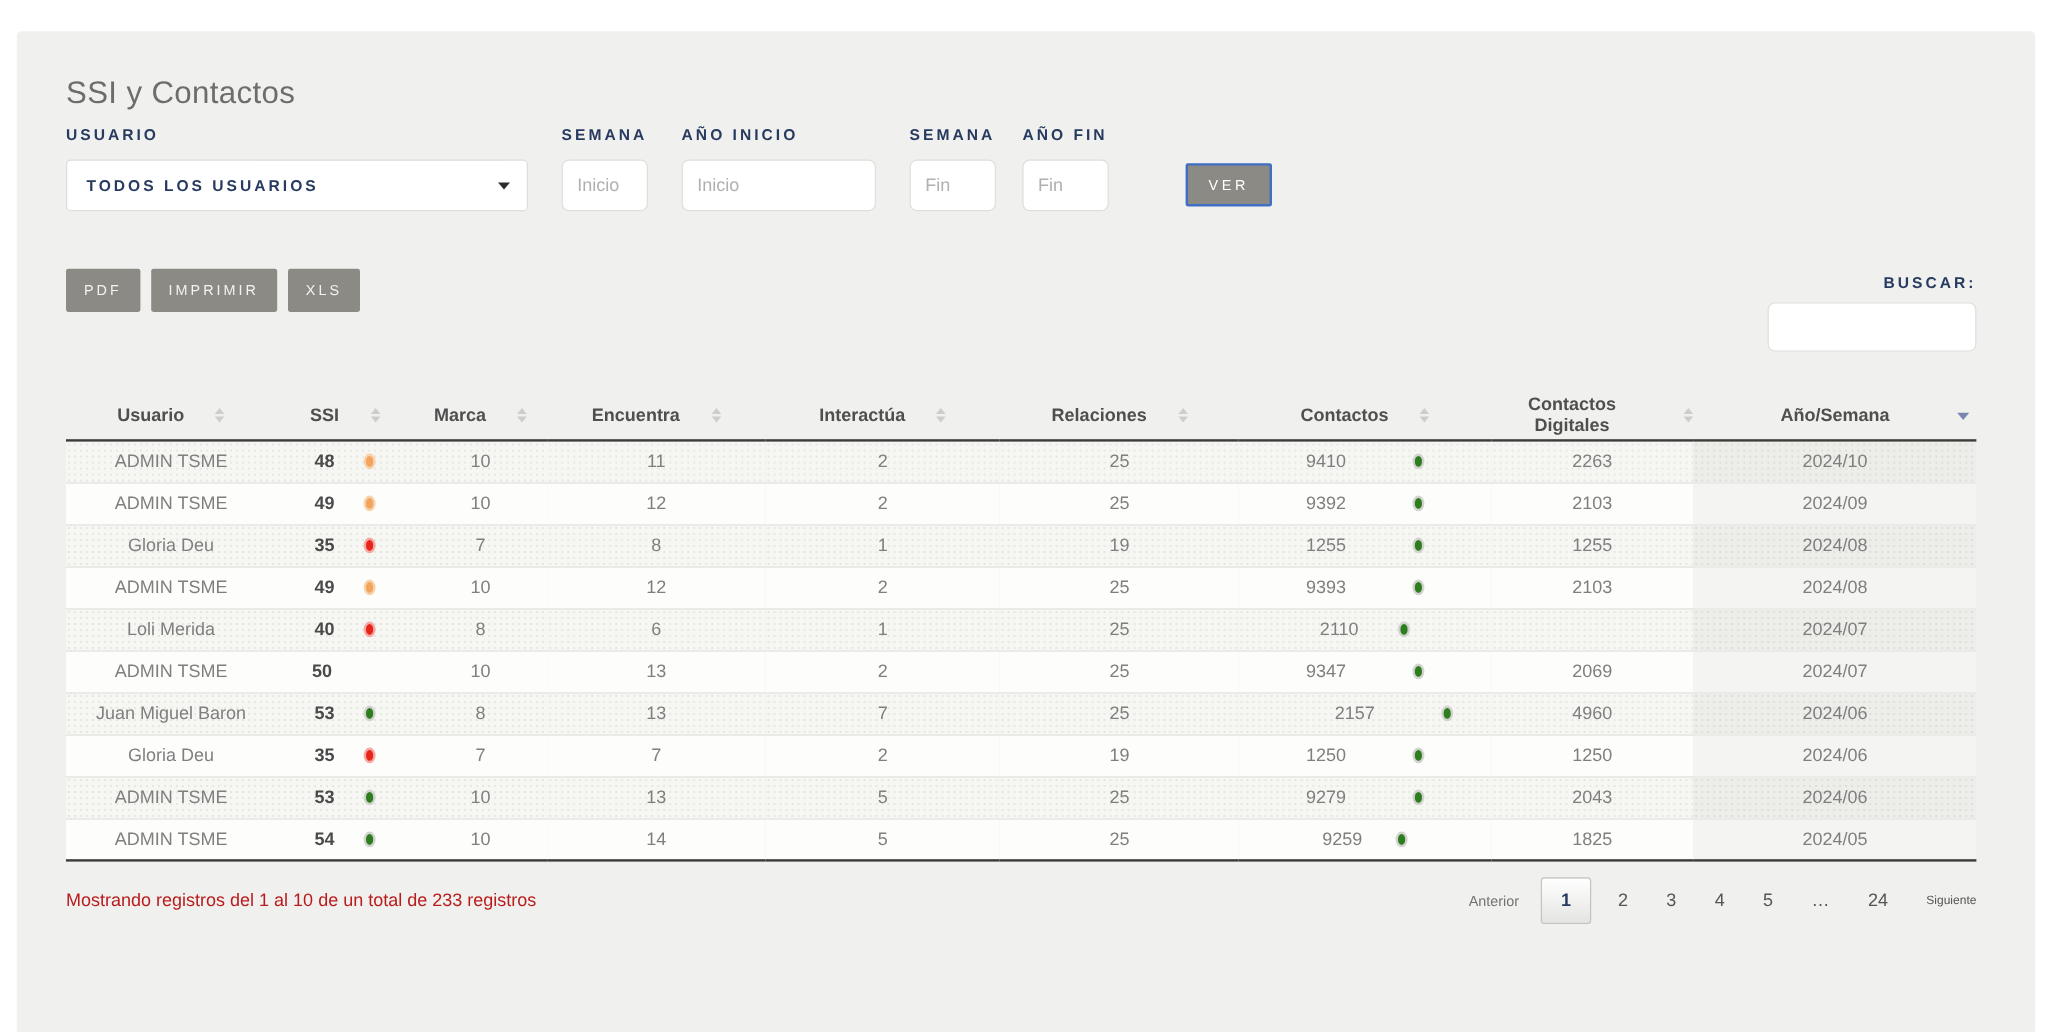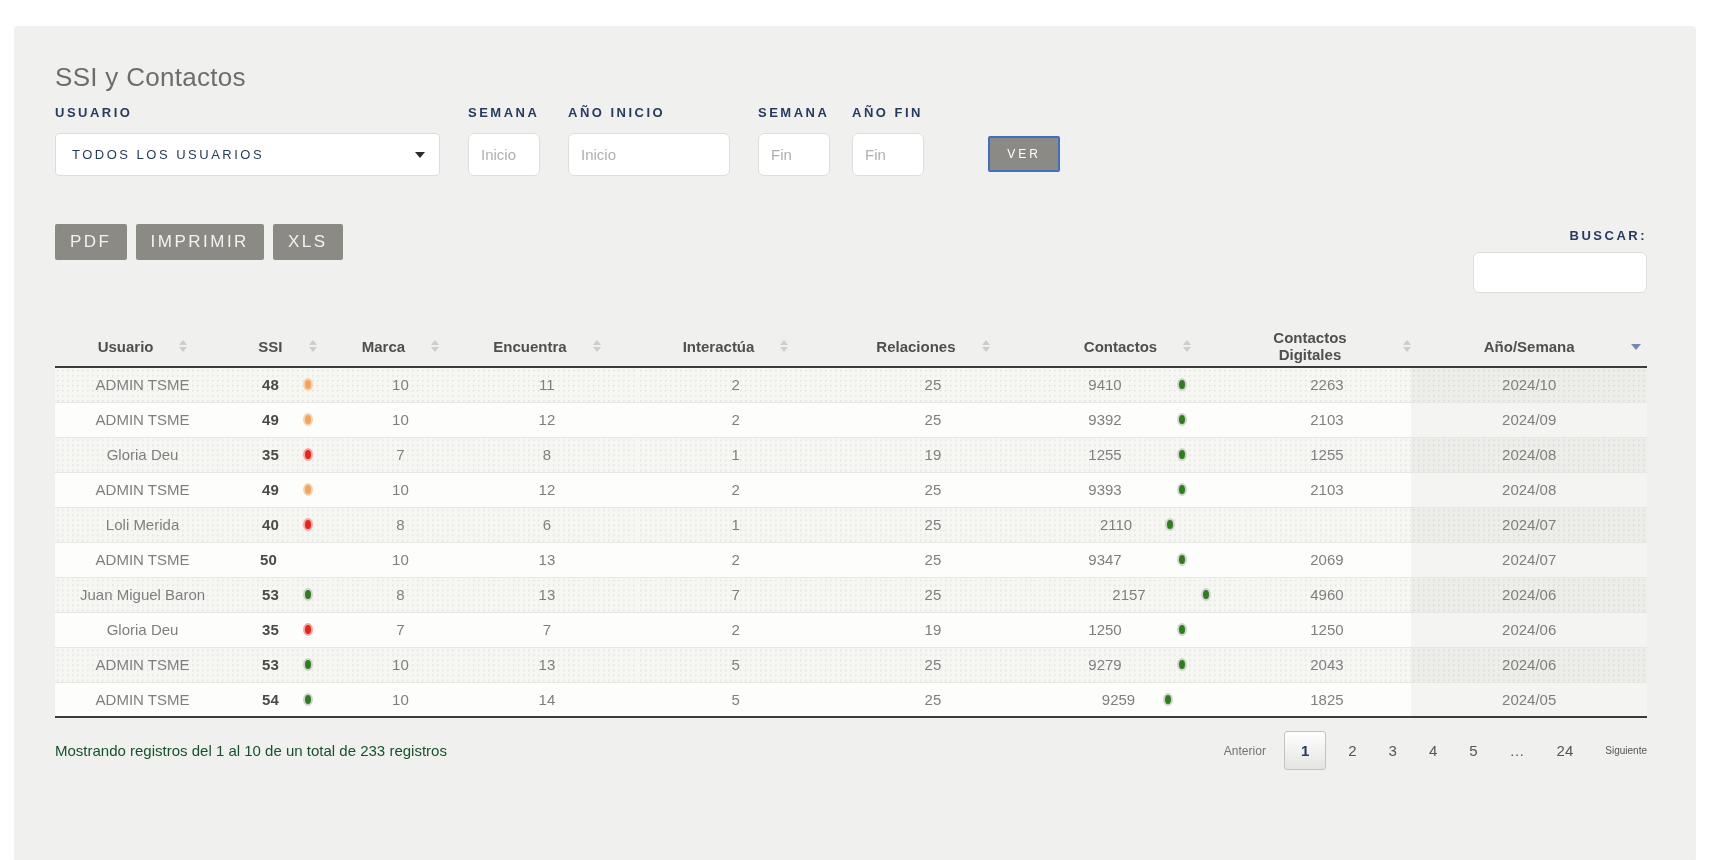--- a/index.html
+++ b/index.html
@@ -10,36 +10,36 @@
 
   
   .page-title { font-size:26px; font-weight:400; color:#6d6d6d; letter-spacing:0.3px; }
 
   
   .filters { display:flex; align-items:flex-start; margin-top:12px; }
   .fgroup { display:flex; flex-direction:column; }
   .flabel { font-size:13px; font-weight:700; color:#273a60; letter-spacing:2.5px; margin-bottom:13px; }
   .select-box { width:385px; height:43px; background:#fff; border:1px solid #ddddda; border-radius:4px;
     display:flex; align-items:center; padding:0 14px 0 16px; cursor:pointer; }
-  .select-box .sel-text { font-size:13px; font-weight:400; color:#273a60; letter-spacing:2.5px; }
+  .select-box .sel-text { font-size:13px; font-weight:700; color:#273a60; letter-spacing:2.5px; }
   .caret { margin-left:auto; width:0; height:0; border-left:5px solid transparent;
     border-right:5px solid transparent; border-top:6px solid #2c2c2c; }
   .tinput { height:43px; background:#fff; border:1px solid #dededb; border-radius:6px;
     padding:0 12px; font-size:15px; color:#555; font-family:"Liberation Sans", sans-serif; }
   .tinput::placeholder { color:#b0b0ae; }
   .w-sem { width:72px; } .w-ano-ini { width:162px; } .w-ano-fin { width:72px; }
   .gap28 { margin-left:28px; } .gap22 { margin-left:22px; }
   .ver-btn { margin-left:64px; margin-top:31px; width:72px; height:36px; background:#8b8a84;
     color:#fff; font-size:12px; letter-spacing:3px; border:2px solid #3f6fc4; border-radius:2px;
     font-family:"Liberation Sans", sans-serif; cursor:pointer; }
 
   
   .toolbar { display:flex; margin-top:48px; align-items:flex-start; }
   .exp-btn { height:36px; background:#8b8a84; color:#f2f2f0; border:none; border-radius:2px;
-    font-size:17px; letter-spacing:2.5px; padding:0 15px; margin-right:9px;
+    font-size:12px; letter-spacing:2.5px; padding:0 15px; margin-right:9px;
     font-family:"Liberation Sans", sans-serif; cursor:pointer; }
   .search-area { margin-left:auto; display:flex; flex-direction:column; align-items:flex-end; }
   .search-label { font-size:13px; font-weight:700; color:#273a60; letter-spacing:2.5px; margin-top:4px; }
   .search-input { margin-top:9px; width:174px; height:41px; background:#fff;
     border:1px solid #dededb; border-radius:6px; padding:0 10px; font-size:15px; color:#555;
     font-family:"Liberation Sans", sans-serif; }
 
   
   table { width:100%; margin-top:33px; border-collapse:collapse; table-layout:fixed; }
   thead th { height:41px; font-size:15px; font-weight:700; color:#4f4f4f;
@@ -62,21 +62,21 @@
   .cell-flex { display:inline-flex; align-items:center; justify-content:center; }
   .ssi-num { font-weight:700; color:#4a4a4a; }
   .dot { display:inline-block; width:10px; height:13px; border-radius:50%; }
   .dot.orange { background:#f2a45f; border:2px solid #f8d2a8; }
   .dot.red    { background:#e8251a; border:2px solid #f4a9a4; }
   .dot.green  { background:#2e7d1f; border:2px solid #d2d2cf; }
   .dot-spacer { display:inline-block; width:14px; height:17px; }
 
   
   .table-footer { display:flex; align-items:center; margin-top:13px; }
-  .footer-info { font-size:15px; color:#14532d; }
+  .footer-info { font-size:15px; color:#b91c1c; }
   .pagination { margin-left:auto; display:flex; align-items:center; }
   .page-prev { font-size:12px; color:#737373; cursor:default; padding:10px 12px; }
   .page-num { font-size:15px; color:#555; cursor:pointer; padding:10px 16px; }
   .page-num.active { font-weight:700; color:#273a60; border:1px solid #c3c3c0; border-radius:3px;
     background:linear-gradient(#ffffff, #e4e4e1); padding:10px 16px; margin:0 6px; }
   .page-next { font-size:10px; color:#555; cursor:pointer; padding:10px 0 10px 16px; }
 </style>
 </head>
 <body>
 

